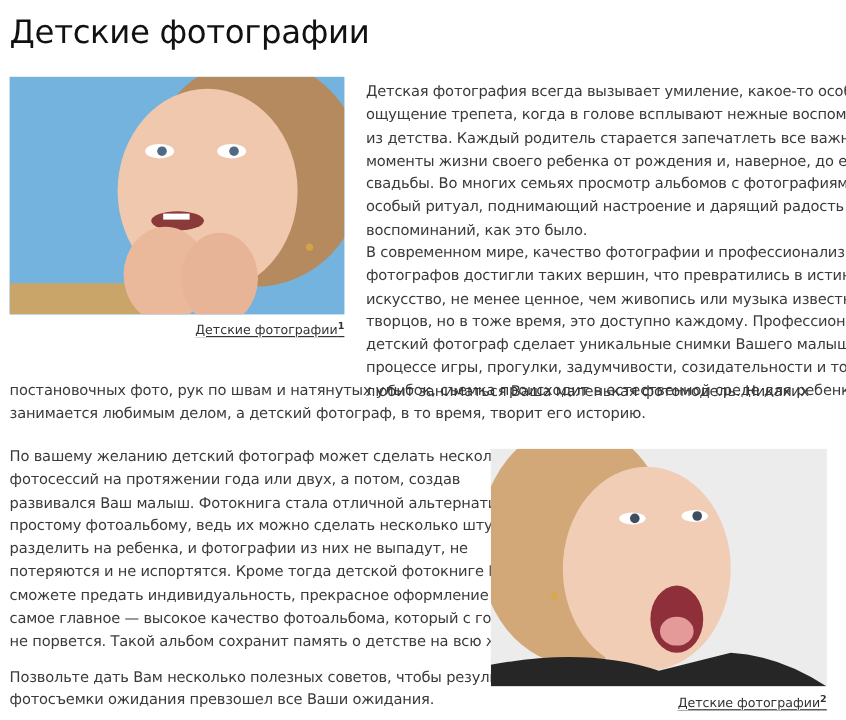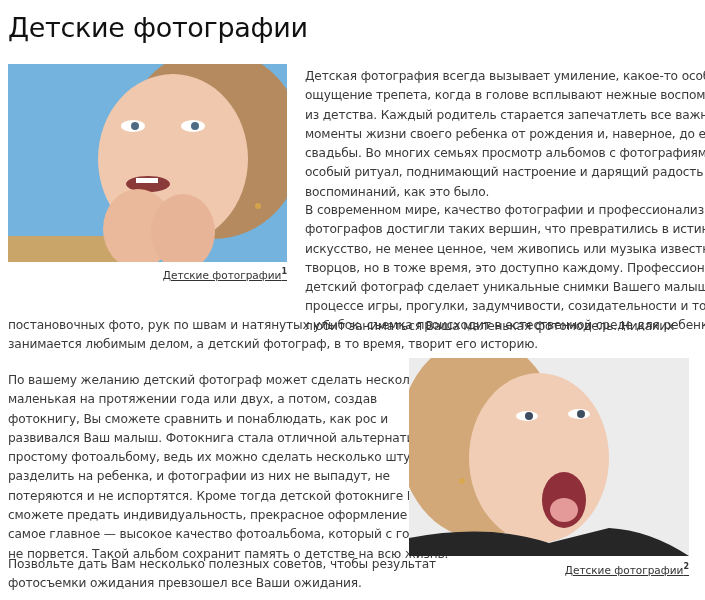--- a/index.html
+++ b/index.html
@@ -62,37 +62,36 @@
   <span class="line">процессе игры, прогулки, задумчивости, созидательности и того, чем</span>
   <span class="line">любит заниматься Ваша маленькая фотомодель. Никаких</span>
 </div>
 <div class="para" style="left:8px;top:316px;">
   <span class="line">постановочных фото, рук по швам и натянутых улыбок, съемка происходит в естественной среде для ребенка, он</span>
   <span class="line">занимается любимым делом, а детский фотограф, в то время, творит его историю.</span>
 </div>
 
 <div class="para" style="left:8px;top:371px;">
   <span class="line">По вашему желанию детский фотограф может сделать несколько</span>
-  <span class="line">маленькая на протяжении года или двух, а потом, создав</span>
-  <span class="line">фотокнигу, Вы сможете сравнить и понаблюдать, как рос и</span>
+  <span class="line">фотосессий на протяжении года или двух, а потом, создав</span>
   <span class="line">развивался Ваш малыш. Фотокнига стала отличной альтернативой</span>
   <span class="line">простому фотоальбому, ведь их можно сделать несколько штук,</span>
   <span class="line">разделить на ребенка, и фотографии из них не выпадут, не</span>
   <span class="line">потеряются и не испортятся. Кроме тогда детской фотокниге Вы</span>
   <span class="line">сможете предать индивидуальность, прекрасное оформление и</span>
   <span class="line">самое главное — высокое качество фотоальбома, который с годами</span>
   <span class="line">не порвется. Такой альбом сохранит память о детстве на всю жизнь.</span>
 </div>
 
 <div class="para" style="left:8px;top:555px;">
   <span class="line">Позвольте дать Вам несколько полезных советов, чтобы результат</span>
   <span class="line">фотосъемки ожидания превзошел все Ваши ожидания.</span>
 </div>
 
-<div class="figure" style="left:409px;top:358px;width:281px;height:225px;">
+<div class="figure" style="left:409px;top:374px;width:281px;height:225px;">
   <div class="photo" style="left:0;top:0;width:280px;height:198px;background:#eeeeee;" aria-label="photo-child-laughing-white-background">
     <svg width="280" height="198" viewBox="0 0 280 198" xmlns="http://www.w3.org/2000/svg">
       <rect x="0" y="0" width="280" height="198" fill="#ececec"></rect>
       <ellipse cx="70" cy="80" rx="80" ry="100" fill="#d2a878"></ellipse>
       <ellipse cx="130" cy="100" rx="70" ry="85" fill="#f1cdb6"></ellipse>
       <ellipse cx="118" cy="58" rx="11" ry="5" fill="#fff"></ellipse>
       <circle cx="120" cy="58" r="4" fill="#3e4e60"></circle>
       <ellipse cx="170" cy="56" rx="11" ry="5" fill="#fff"></ellipse>
       <circle cx="172" cy="56" r="4" fill="#3e4e60"></circle>
       <ellipse cx="155" cy="142" rx="22" ry="28" fill="#8e2f3a"></ellipse>

